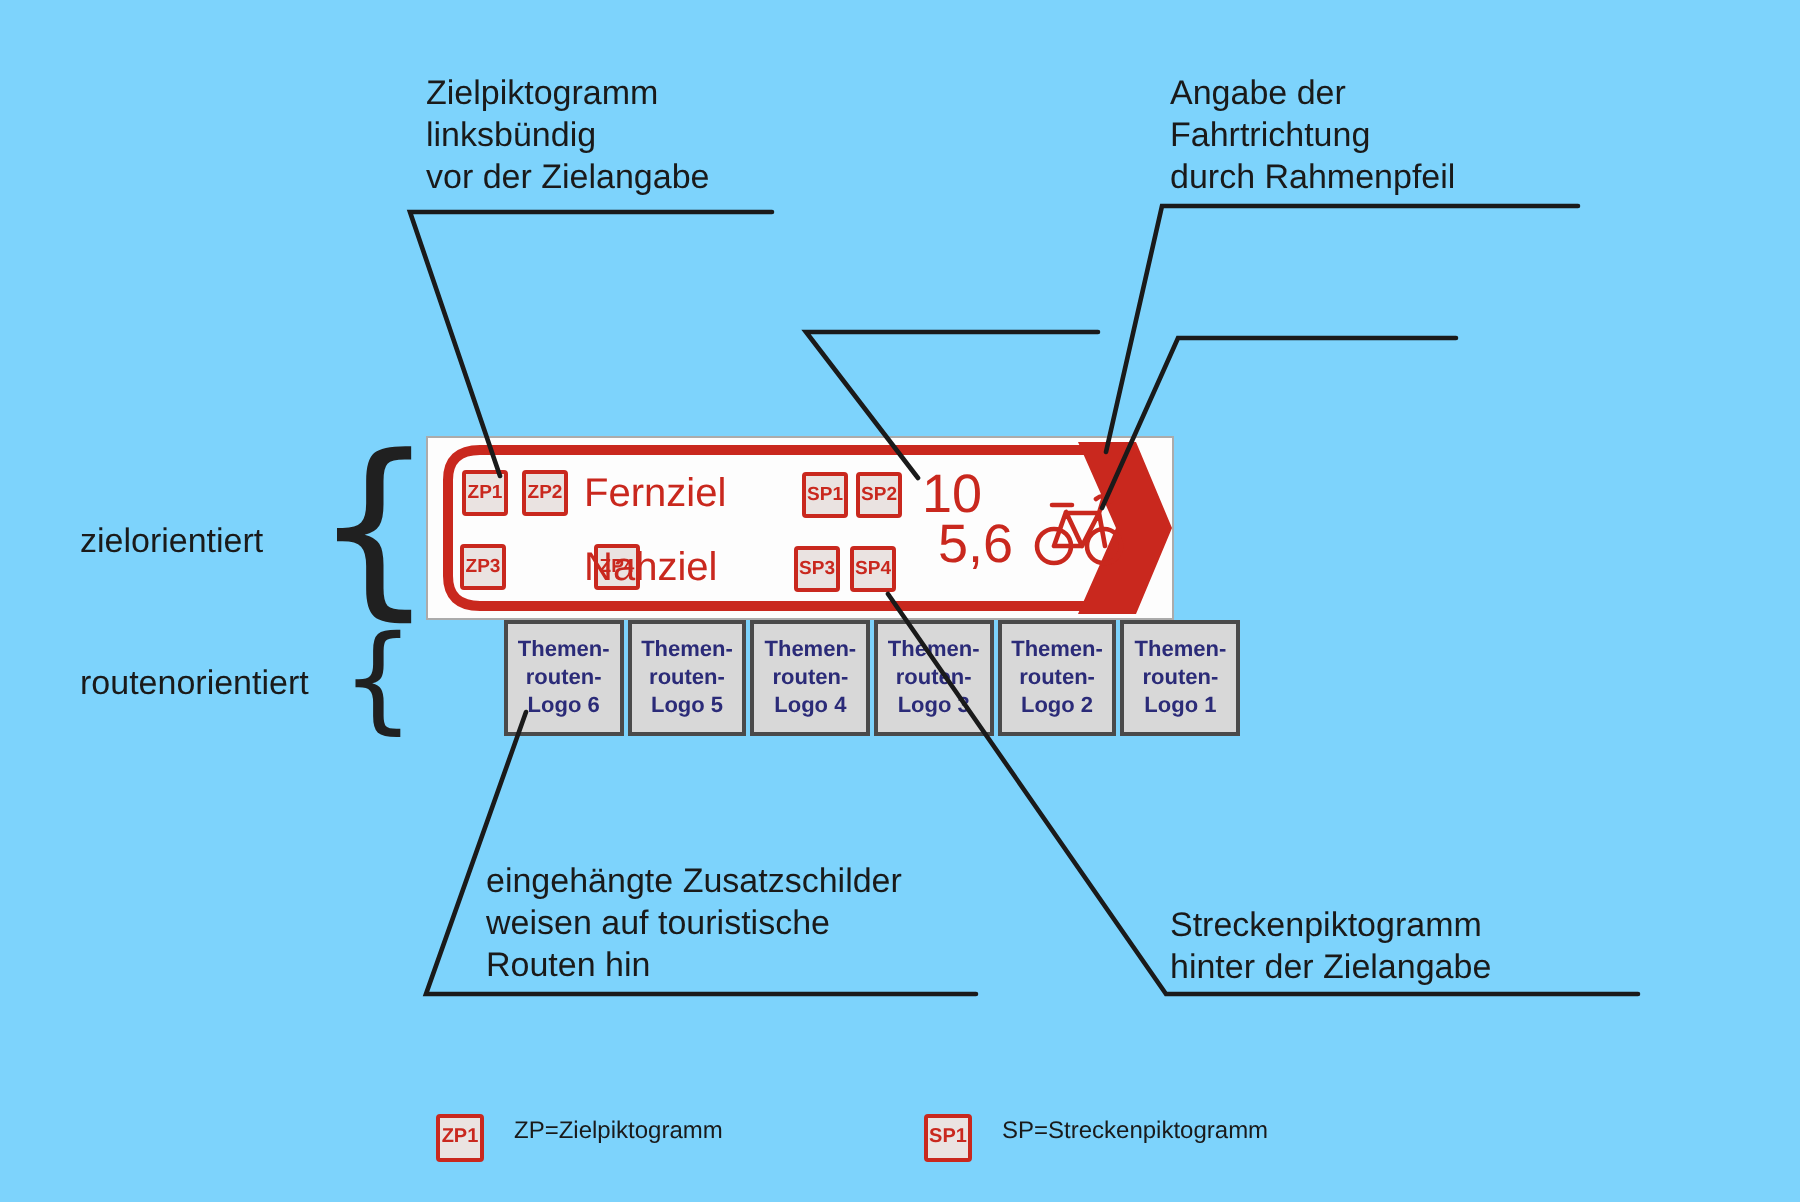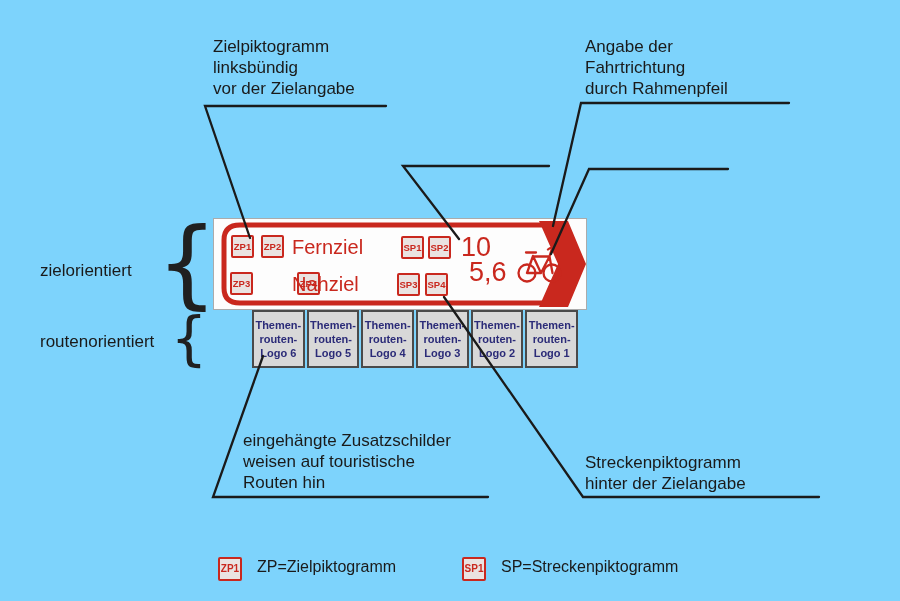--- a/index.html
+++ b/index.html
@@ -31,34 +31,34 @@
     background:#eae3e1;border:2px solid var(--red);border-radius:2px;
     color:var(--red);font-size:9.5px;font-weight:bold;line-height:19px;text-align:center;
   }
   .dest{
     position:absolute;color:var(--red);font-size:20px;line-height:30px;white-space:nowrap;
   }
   .dist{
     position:absolute;color:var(--red);font-size:27px;line-height:30px;white-space:nowrap;
   }
   #plates{
-    position:absolute;left:252px;top:310px;width:326px;height:58px;
+    position:absolute;left:252px;top:310px;width:368px;height:58px;
     display:flex;gap:2px;box-sizing:border-box;
   }
   .plate{
     flex:1;background:#d8d8d8;border:2px solid #4a4a4a;box-sizing:border-box;
     display:flex;align-items:center;justify-content:center;text-align:center;
     color:var(--plate-text);font-size:11px;font-weight:bold;line-height:14px;white-space:pre-line;
   }
   .legend-box{
     position:absolute;width:24px;height:24px;box-sizing:border-box;
     background:#eae3e1;border:2px solid var(--red);border-radius:2px;
     color:var(--red);font-size:10px;font-weight:bold;line-height:20px;text-align:center;
   }
-  .legend-text{position:absolute;font-size:16px;color:var(--ink);white-space:nowrap;}
+  .legend-text{position:absolute;font-size:12px;color:var(--ink);white-space:nowrap;}
   #overlay{position:absolute;left:0;top:0;pointer-events:none;}
 </style>
 </head>
 <body>
 
 <div id="stage">
 
   <div class="ann" style="left:213px;top:36px;">Zielpiktogramm
 linksbündig
 vor der Zielangabe</div>

